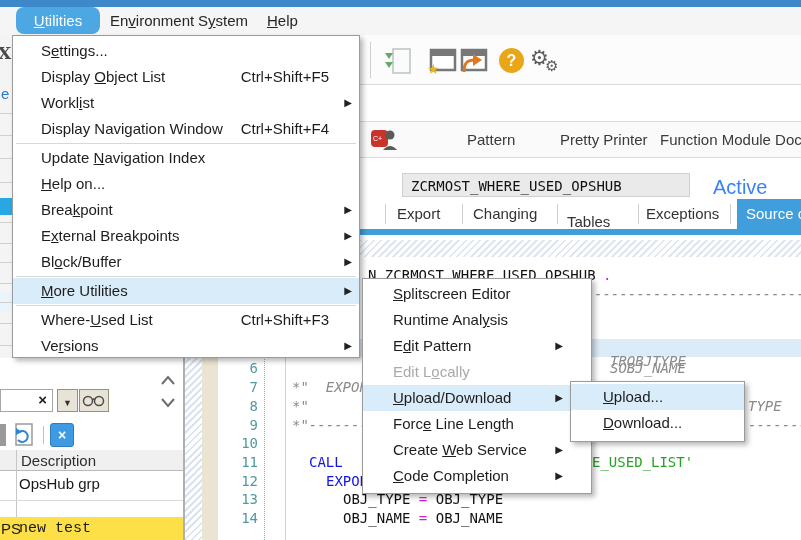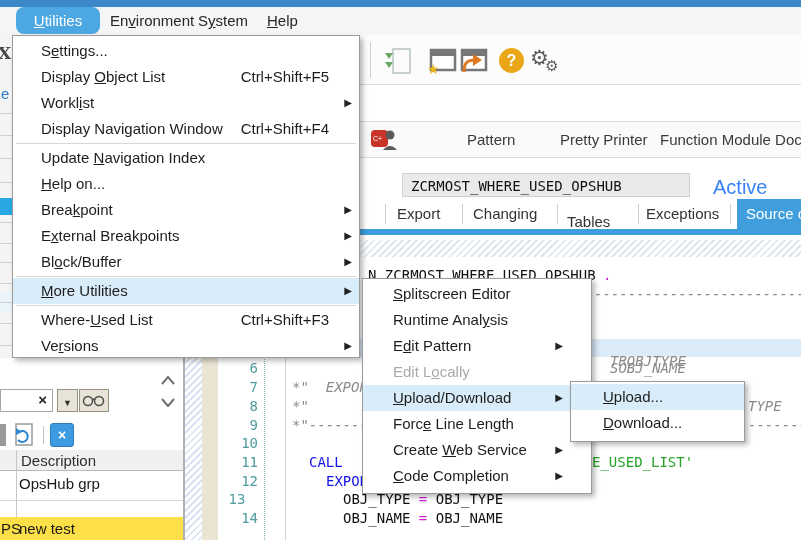--- a/index.html
+++ b/index.html
@@ -156,21 +156,21 @@
   <div class="abs foldline"></div>
   <div class="abs lnhl"></div>
 
   <div class="gut" style="top:359px;">6</div>
   <div class="gut" style="top:378px;">7</div>
   <div class="gut" style="top:397px;">8</div>
   <div class="gut" style="top:416px;">9</div>
   <div class="gut" style="top:434px;">10</div>
   <div class="gut" style="top:453px;">11</div>
   <div class="gut" style="top:472px;">12</div>
-  <div class="gut" style="top:490px;text-align:center;">13</div>
+  <div class="gut" style="top:490px;">13</div>
   <div class="gut" style="top:509px;">14</div>
 
   <span class="cf ct" style="left:368px;top:266px;">N ZCRMOST_WHERE_USED_OPSHUB</span>
   <span class="cf cp" style="left:603px;top:266px;">.</span>
   <span class="cf cc" style="left:594px;top:285px;">---------------------------</span>
   <span class="cf cc" style="left:610px;top:352px;">TROBJTYPE</span>
   <span class="cf cc" style="left:610px;top:359px;">SOBJ_NAME</span>
   <span class="cf cc" style="left:292px;top:378px;">*"  EXPORT</span>
   <span class="cf cc" style="left:292px;top:397px;">*"</span>
   <span class="cf cc" style="left:748px;top:397px;">TYPE</span>
@@ -211,21 +211,21 @@
     <div class="bluebtn"><span>×</span></div>
 
     <div class="thead">
         <span style="position:absolute;left:21px;">Description</span>
       </div>
     <div class="coldiv"></div>
     <div class="tcell" style="left:19px;top:117px;text-align:center;">OpsHub grp</div>
     <div class="abs" style="left:0;top:142px;width:183px;height:1px;background:#d9d9d9;"></div>
     <div class="selrow">
       <span class="tcell" style="left:1px;top:3px;">PS</span>
-      <span class="tcell" style="left:19px;top:3px;">new test</span>
+      <span class="tcell" style="left:19px;top:3px;font-family:Liberation Mono, monospace;">new test</span>
     </div>
   </div>
 
   <div class="abs bgstrip">
     <span style="position:absolute;left:-2px;top:8px;font:bold 17px 'DejaVu Serif',serif;color:#4a4a4a;">X</span>
     <span style="position:absolute;left:1px;top:50px;font-size:15px;color:#2e7cc4;">e</span>
     <div class="bgline" style="top:78px;"></div>
     <div class="bgline" style="top:100px;"></div>
     <div class="bgline" style="top:123px;"></div>
     <div class="bgline" style="top:147px;"></div>

